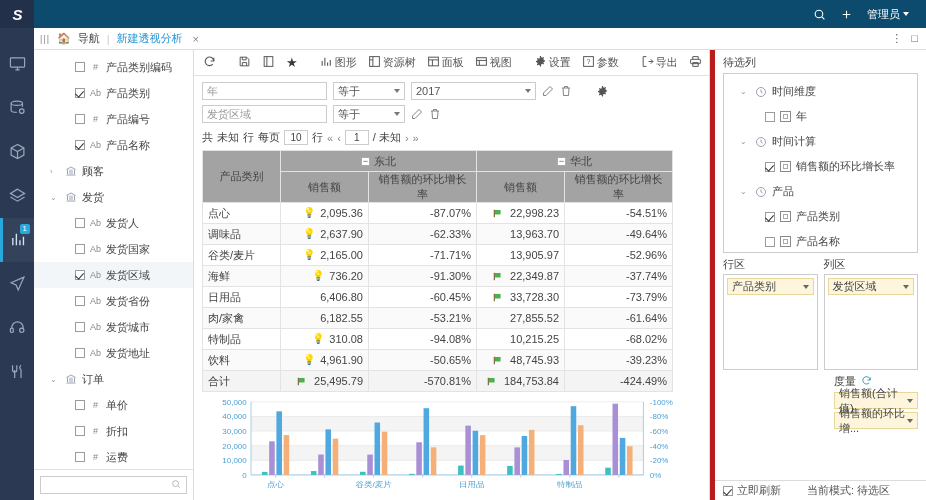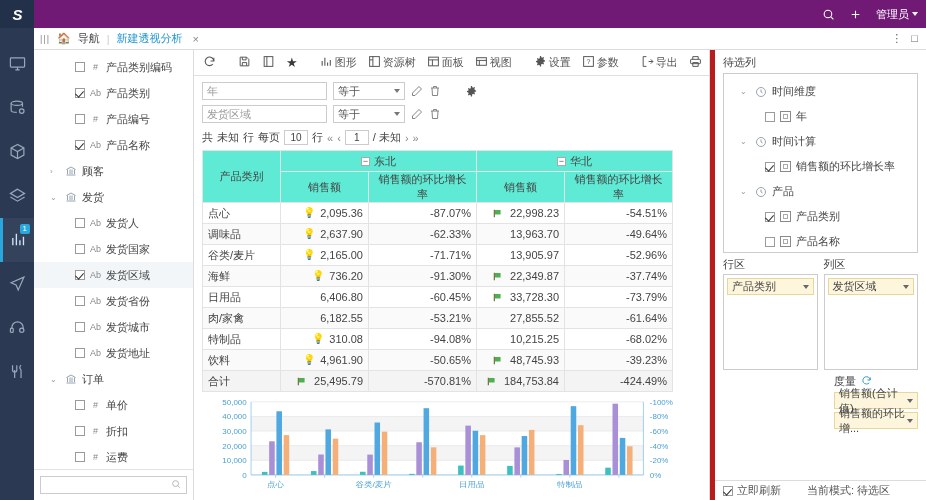--- a/index.html
+++ b/index.html
@@ -31,22 +31,22 @@
   .rail-item.active { background:#34425c; border-left:3px solid #29a8dd; color:#cfe6f5; }
   .rail-item svg { width:17px; height:17px; }
   .rail-badge {
     position:absolute; top:6px; right:4px; background:#29a8dd; color:#fff;
     font-size:8px; border-radius:2px; padding:0 3px; line-height:10px; height:10px;
   }
 
   
   .right-col { flex:1; display:flex; flex-direction:column; min-width:0; }
   .topbar {
-    height:28px; background:#701a75; display:flex; align-items:center;
-    justify-content:flex-end; color:#fff; padding-right:8px; gap:14px; flex:0 0 28px;
+    height:28px; background:#0c4a6e; display:flex; align-items:center;
+    justify-content:flex-end; color:#fff; padding-right:17px; gap:14px; flex:0 0 28px;
   }
   .topbar .ic { display:flex; align-items:center; cursor:pointer; }
   .topbar .ic svg { width:13px; height:13px; }
   .topbar .user { font-size:11px; display:flex; align-items:center; gap:3px; }
   .caret-d { width:0;height:0;border-left:3px solid transparent;border-right:3px solid transparent;border-top:4px solid #fff; }
 
   
   .tabstrip {
     height:22px; background:#fff; border-bottom:1px solid #dcdcdc;
     display:flex; align-items:center; gap:7px; padding-left:6px; flex:0 0 22px;
@@ -115,21 +115,21 @@
   .gear-big svg { width:13px; height:13px; display:block; }
 
   .pager { display:flex; align-items:center; gap:4px; font-size:11px; color:#444; padding:2px 0 5px 0; }
   .pbox { border:1px solid #ccc; height:15px; min-width:24px; text-align:center; line-height:13px; padding:0 3px; background:#fff; font-size:10px; }
   .pnav { color:#888; cursor:pointer; }
 
   
   .tbl-wrap { padding:0 8px; }
   table.pivot { border-collapse:collapse; font-size:11px; table-layout:fixed; }
   table.pivot th, table.pivot td { border:1px solid #e3e3e3; padding:0 5px; height:21px; }
-  table.pivot th { background:#5eead4; font-weight:normal; color:#444; text-align:center; }
+  table.pivot th { background:#a3a3a3; font-weight:normal; color:#444; text-align:center; }
   .cat-col { width:78px; }
   .val-col { width:88px; }
   .pct-col { width:108px; }
   table.pivot td.cat { text-align:left; color:#444; }
   table.pivot td.num { text-align:right; color:#444; }
   table.pivot tr.odd td { background:#fafafa; }
   table.pivot tr.total td { background:#f4f4f4; }
   .cellflex { display:flex; align-items:center; justify-content:flex-end; height:100%; }
   .icoslot { width:13px; flex:0 0 13px; display:flex; align-items:center; margin-right:4px; }
   .bulb { font-size:10px; line-height:1; }
@@ -487,20 +487,24 @@
                 </svg></span>
             <span>告警</span>
           </div>
         </div>
 
         <div class="filters">
           <div class="frow">
             <div class="fin w1">年</div>
             <div class="fin w2">
                 <span>等于</span>
+                <span class="cd"></span>
+              </div>
+            <div class="fin w3">
+                <span>2017</span>
                 <span class="cd"></span>
               </div>
             <span class="ficon">
                 <svg viewBox="0 0 24 24" fill="none" stroke="#777" stroke-width="1.8">
                   <path d="M16 3l5 5L8 21H3v-5z"></path>
                 </svg>
               </span>
             <span class="ficon">
                 <svg viewBox="0 0 24 24" fill="none" stroke="#777" stroke-width="1.8">
                   <path d="M4 6h16M9 6V3h6v3M6 6l1 15h10l1-15"></path>

